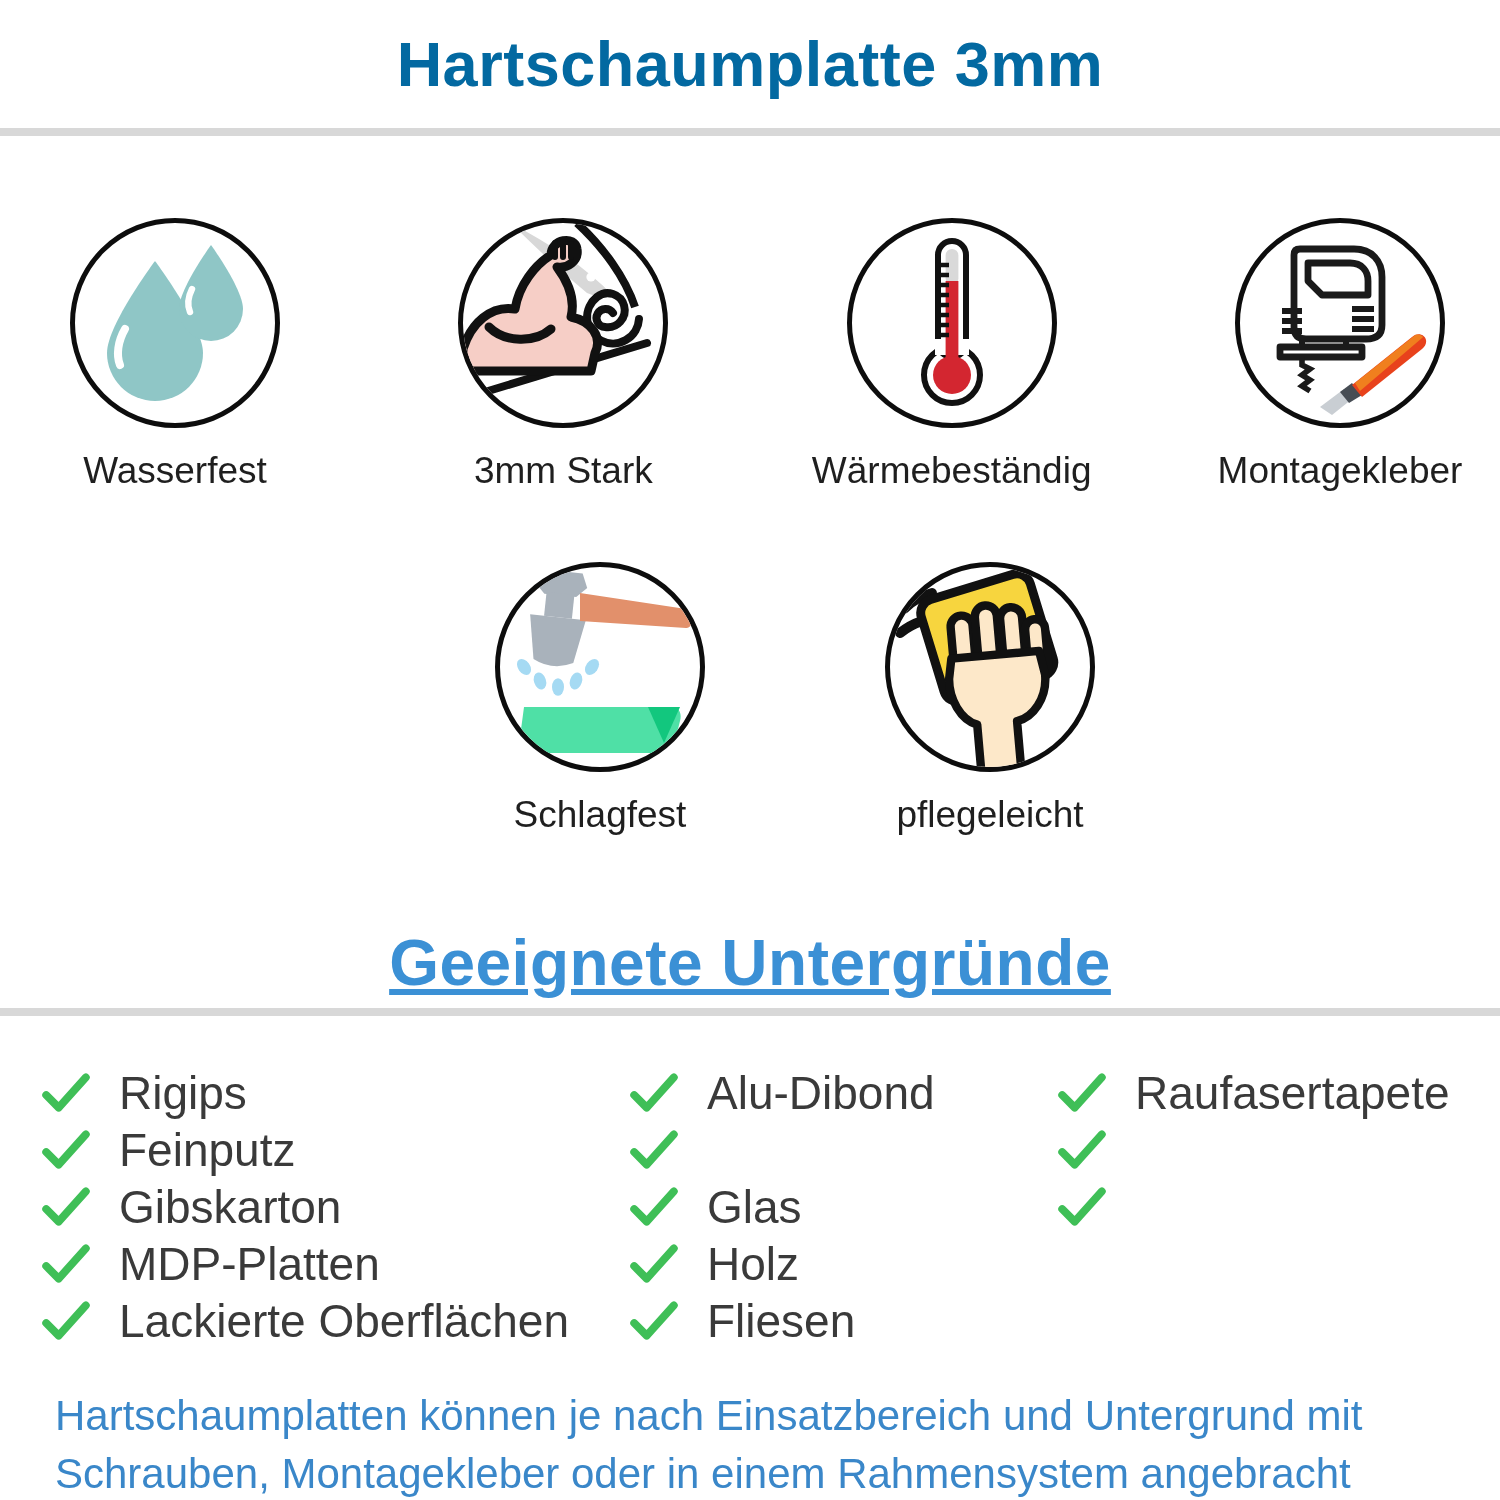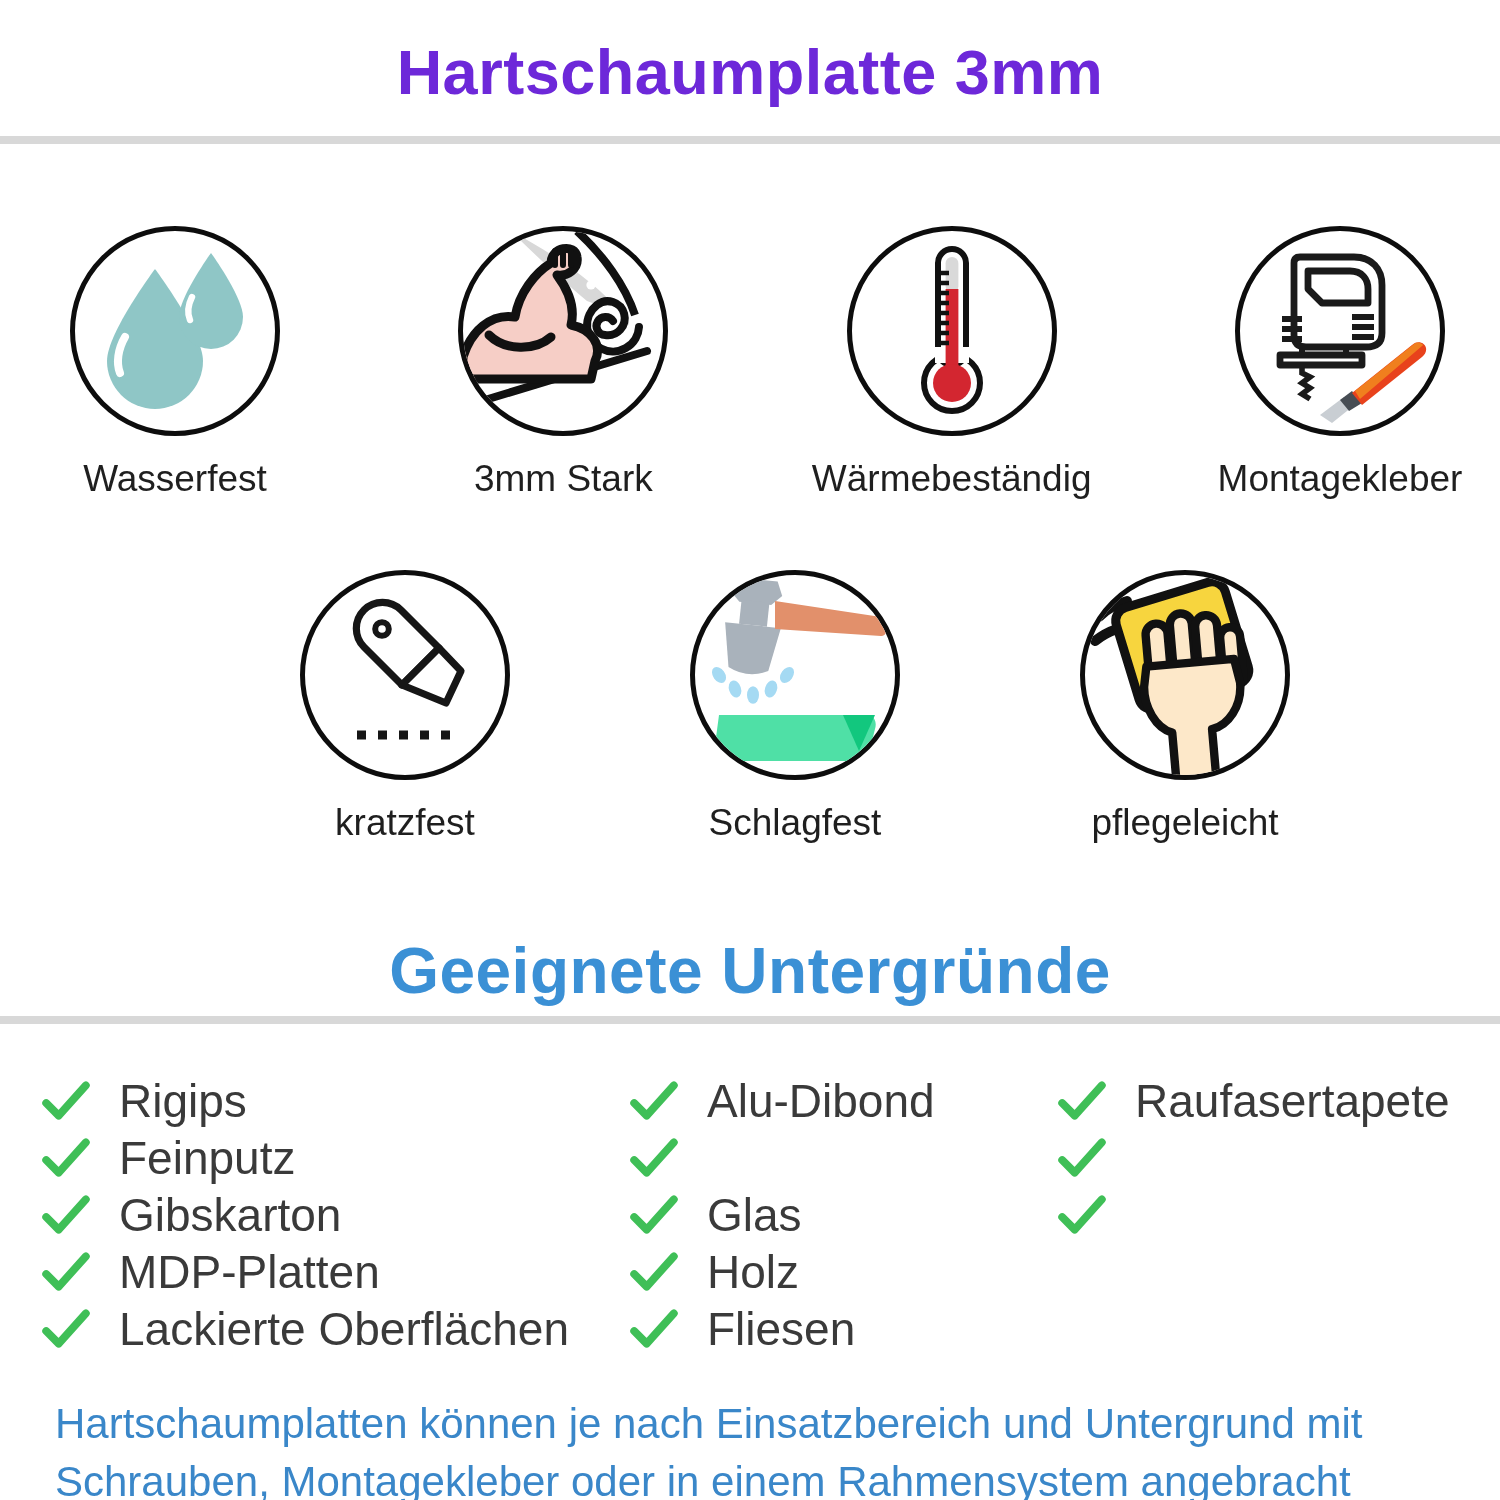--- a/index.html
+++ b/index.html
@@ -2,39 +2,39 @@
 <html><head>
 <meta charset="utf-8">
 <style>
   html,body{margin:0;padding:0;}
   body{
     width:1500px;height:1500px;background:#ffffff;overflow:hidden;
     font-family:"Liberation Sans", sans-serif;
     -webkit-font-smoothing:antialiased;
   }
   .page-title{
-    margin:0;padding-top:36px;text-align:center;
-    font-size:63px;font-weight:600;color:#6d28d9;letter-spacing:.5px;
+    margin:0;padding-top:28px;text-align:center;
+    font-size:63px;font-weight:600;color:#0369a1;letter-spacing:.5px;
   }
   .divider{height:8px;background:#d8d8d8;}
   .divider.d1{margin-top:28px;}
   .divider.d2{margin-top:8px;}
   .feature-row{display:flex;}
   .row1{justify-content:space-between;padding:0 30px 0 45px;margin-top:82px;}
   .row2{justify-content:center;gap:130px;margin-top:70px;position:relative;left:45px;}
   .feature{display:flex;flex-direction:column;align-items:center;width:260px;margin:0;}
   .icon-circle{
     width:200px;height:200px;border-radius:50%;border:5px solid #0d0d0d;
     overflow:hidden;background:#fff;flex:none;
   }
   .icon-circle svg{width:100%;height:100%;display:block;}
   .feature-label{margin-top:22px;font-size:37px;color:#1f1f1f;white-space:nowrap;}
   .section-title{
     margin:90px 16px 0;text-align:center;
-    font-size:64px;font-weight:600;color:#3b90d5;letter-spacing:.5px;
+    font-size:64px;font-weight:600;color:#3b90d5;letter-spacing:.5px;text-decoration:underline;
   }
   .subs{display:flex;padding-left:42px;margin-top:52px;}
   .col{list-style:none;margin:0;padding:0;}
   .col1{width:588px;}
   .col2{width:428px;}
   .col3{flex:1;}
   .item{display:flex;align-items:center;margin-bottom:7px;white-space:nowrap;height:50px;}
   .check{width:48px;height:40px;margin-right:29px;flex:none;}
   .item span{font-size:46px;color:#3a3a3a;}
   .footer-note{
@@ -133,33 +133,20 @@
           <path d="M56 81 L86 57 C91 53 96 59 91 63 L61 87 Z" fill="#e8421c"></path>
           <path d="M57.5 80 L87 56.5 C88.5 55.3 90.5 55.6 91.6 57 L60 84 Z" fill="#f07f1e"></path>
         </svg>
       </div>
       <figcaption class="feature-label">Montagekleber</figcaption>
     </figure>
   </div>
 
   <div class="feature-row row2">
 
-    <figure class="feature">
-      <div class="icon-circle">
-        <svg viewBox="0 0 100 100">
-          <g fill="#ffffff" stroke="#161616" stroke-width="3.6" stroke-linejoin="round">
-            <path d="M29.5 36 A13 13 0 1 1 48 17.5 L67 36.5 L48.5 55 Z"></path>
-            <path d="M67 36.5 L78 48 L70.5 64 L48.5 55 Z"></path>
-          </g>
-          <circle cx="38.5" cy="27" r="3.4" fill="#ffffff" stroke="#161616" stroke-width="3"></circle>
-          <line x1="26" y1="80" x2="76" y2="80" stroke="#161616" stroke-width="4.5" stroke-dasharray="4.5 6"></line>
-        </svg>
-      </div>
-      <figcaption class="feature-label">kratzfest</figcaption>
-    </figure>
 
     <figure class="feature">
       <div class="icon-circle">
         <svg viewBox="0 0 100 100">
           <path d="M12 70 H86 C90 70 91 74 90 77 L86 93 H16 C11 93 9 89 10 85 Z" fill="#4fe0a6"></path>
           <polygon points="74,70 90,70 82,88" fill="#12c77e"></polygon>
           <g transform="rotate(6 28 25)" fill="#a9b2bb">
             <path d="M19 2 H39 L42 9 L37 14 H21 L16 9 Z"></path>
             <rect x="22" y="13" width="14" height="12"></rect>
             <path d="M15 25 H43 L39 47 Q29 52 19 47 Z"></path>

